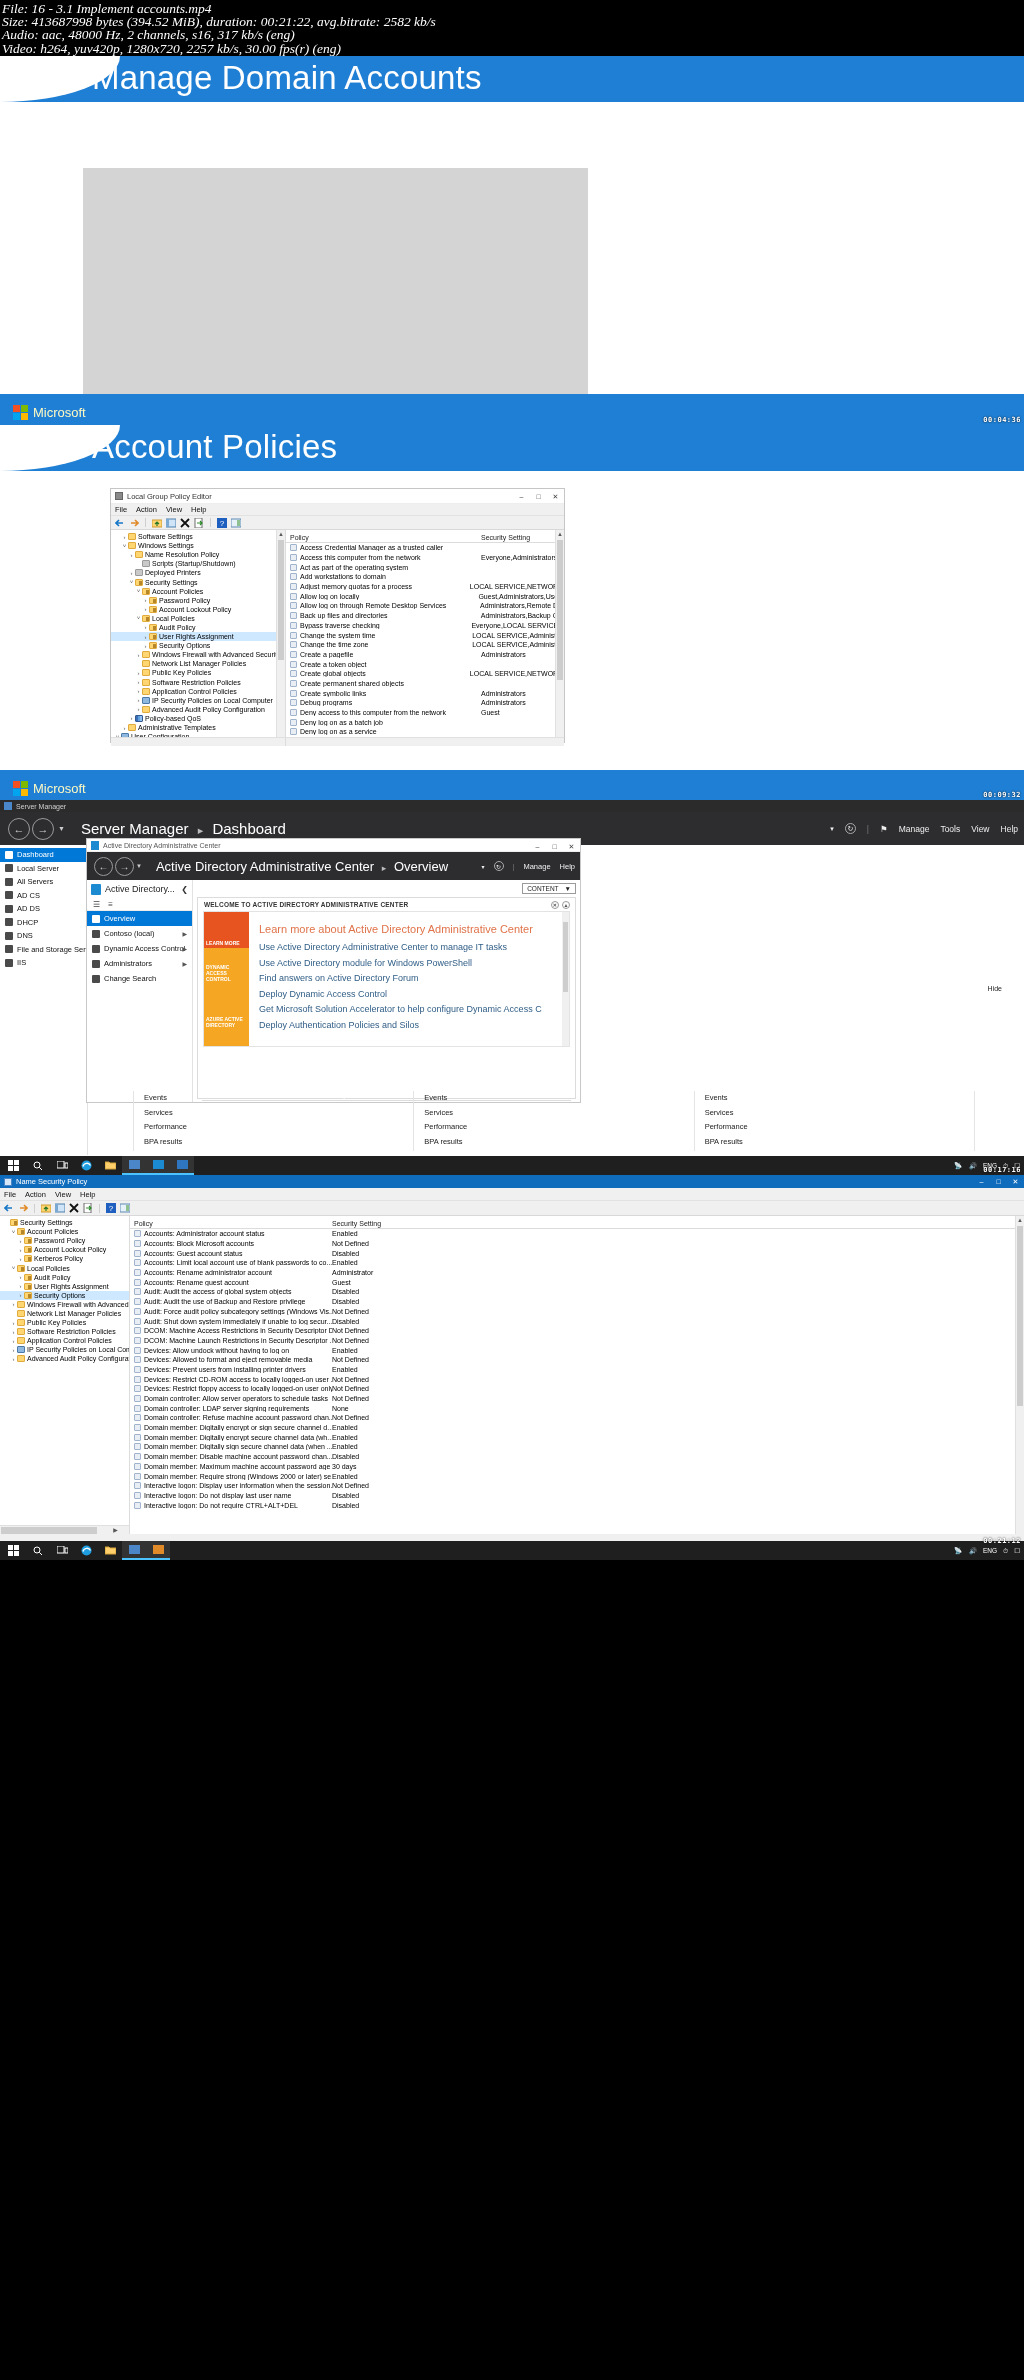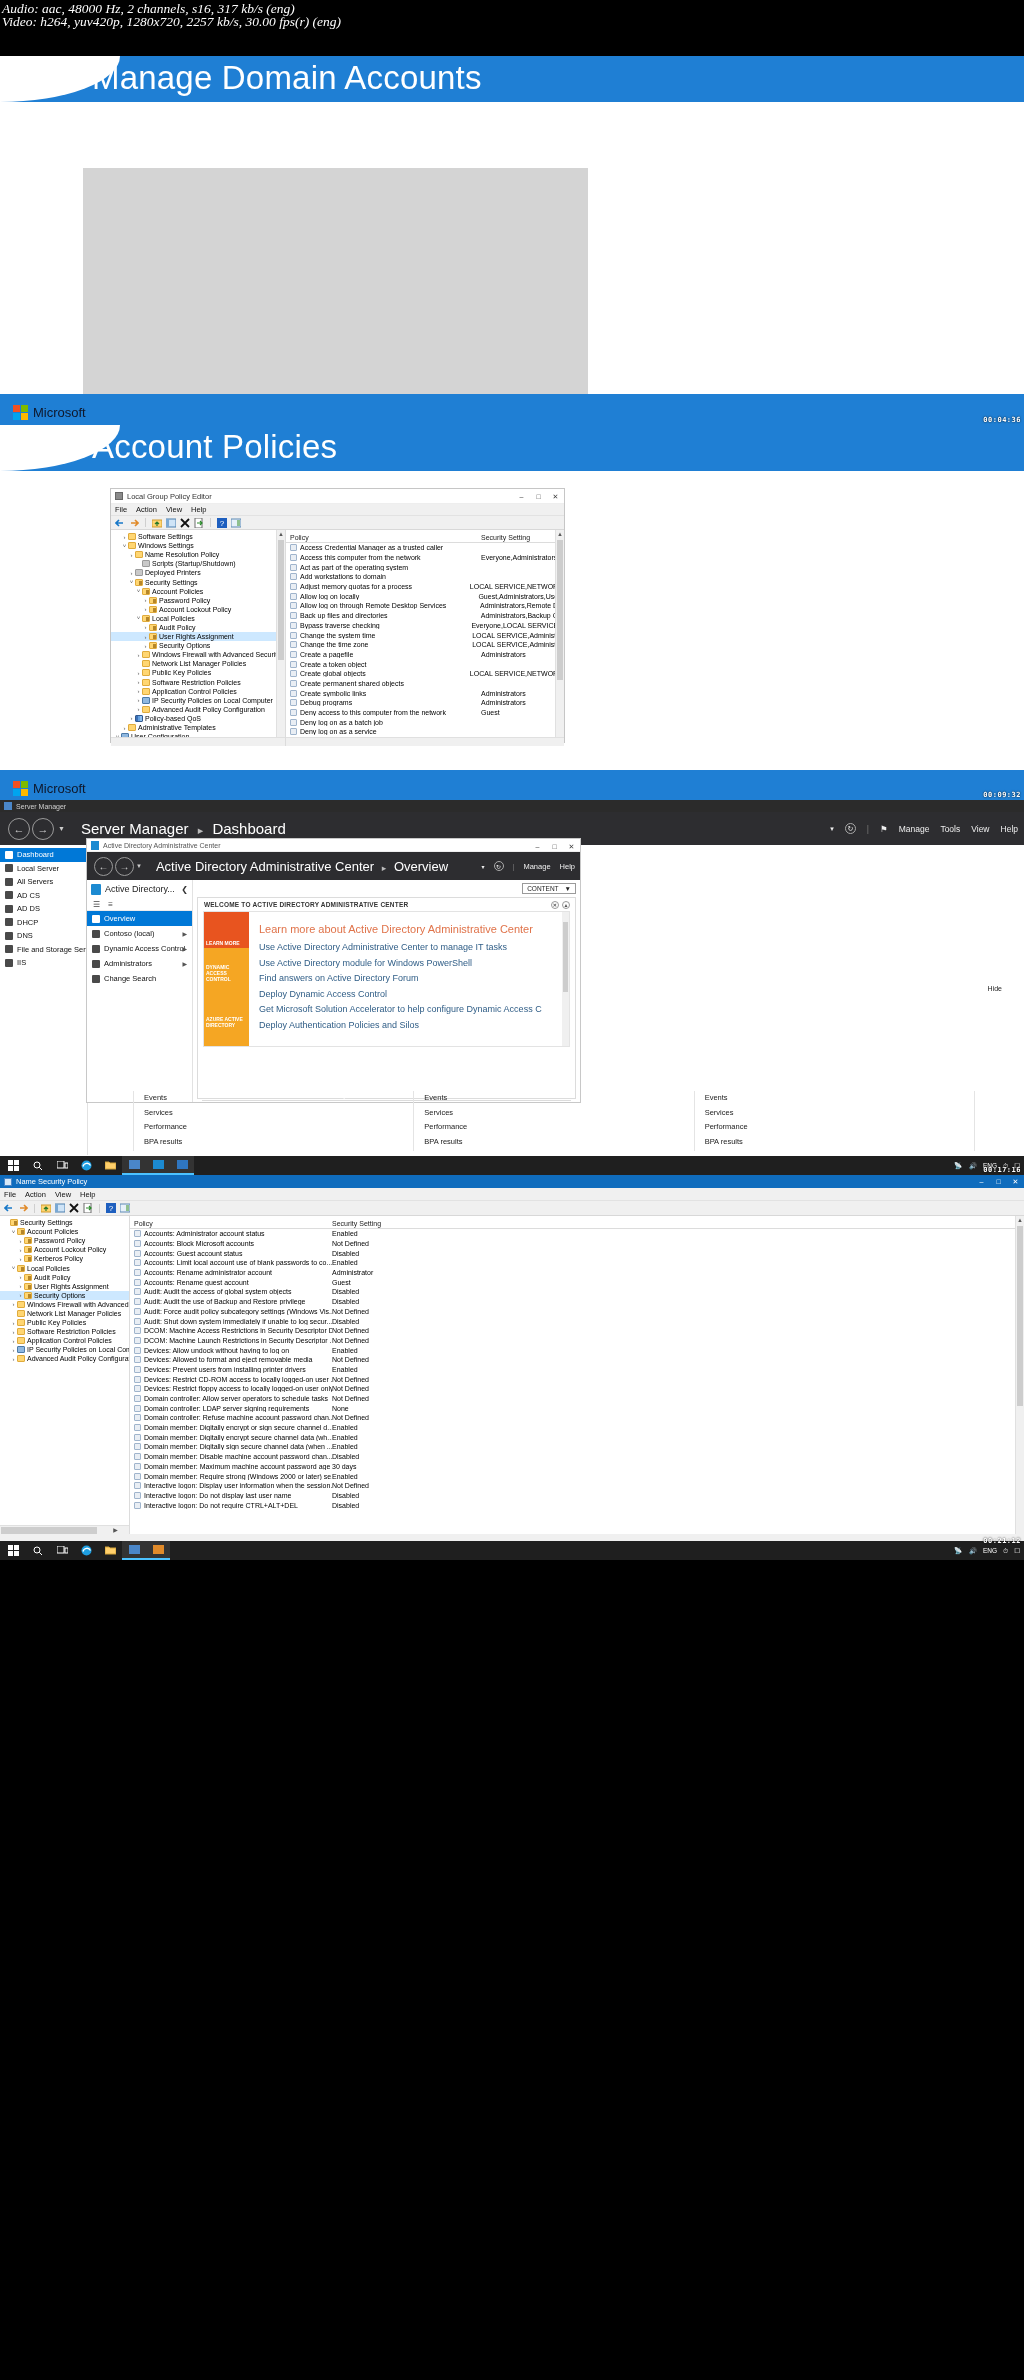--- a/index.html
+++ b/index.html
@@ -49,21 +49,21 @@
   }
   .ms-bar {
     position:absolute; left:0; right:0; bottom:0; height:38px;
     background:#1f7fd4;
     display:flex; align-items:center;
   }
   .ms-logo { display:flex; margin-left:13px; }
   .ms-logo .sq { width:7px; height:7px; }
   .ms-grid { display:grid; grid-template-columns:7px 7px; grid-gap:1px; }
   .ms-word {
-    color:#0f172a; font-size:13px; margin-left:5px;
+    color:#fef9c3; font-size:13px; margin-left:5px;
     font-family:"Liberation Sans", sans-serif;
   }
   .timecode {
     position:absolute; right:3px; bottom:1px;
     color:#fff; font-size:7px; font-weight:bold;
     font-family:"DejaVu Sans Mono", monospace;
     letter-spacing:.5px;
     text-shadow:0 0 2px #000;
   }
 
@@ -219,20 +219,22 @@
   .tb-start { width:26px; height:19px; display:flex; align-items:center; justify-content:center; }
   .tb-item { width:24px; height:19px; display:flex; align-items:center; justify-content:center; }
   .tb-item.act { border-bottom:2px solid #4cc2ff; background:#333; }
   .tb-tray { margin-left:auto; display:flex; align-items:center; gap:6px; padding-right:4px; color:#fff; font-size:6.5px; }
   .cursor { position:absolute; width:0;height:0; border-left:4px solid #fff; border-bottom:6px solid transparent; border-right:3px solid transparent; transform:rotate(-20deg); }
 </style>
 </head>
 <body>
 
 <div class="meta">
+  <div>File: 16 - 3.1 Implement accounts.mp4</div>
+  <div>Size: 413687998 bytes (394.52 MiB), duration: 00:21:22, avg.bitrate: 2582 kb/s</div>
   <div>Audio: aac, 48000 Hz, 2 channels, s16, 317 kb/s (eng)</div>
   <div>Video: h264, yuv420p, 1280x720, 2257 kb/s, 30.00 fps(r) (eng)</div>
 </div>
 
 <div class="slide" style="height:369px;">
   <div class="slide-band"></div>
   <div class="slide-swoosh"></div>
   <div class="slide-title">Manage Domain Accounts</div>
   <div class="slide-body-img" style="left:83px; top:112px; width:505px; height:265px;"></div>
   <div class="ms-bar" style="height:36px; bottom:-5px;">

